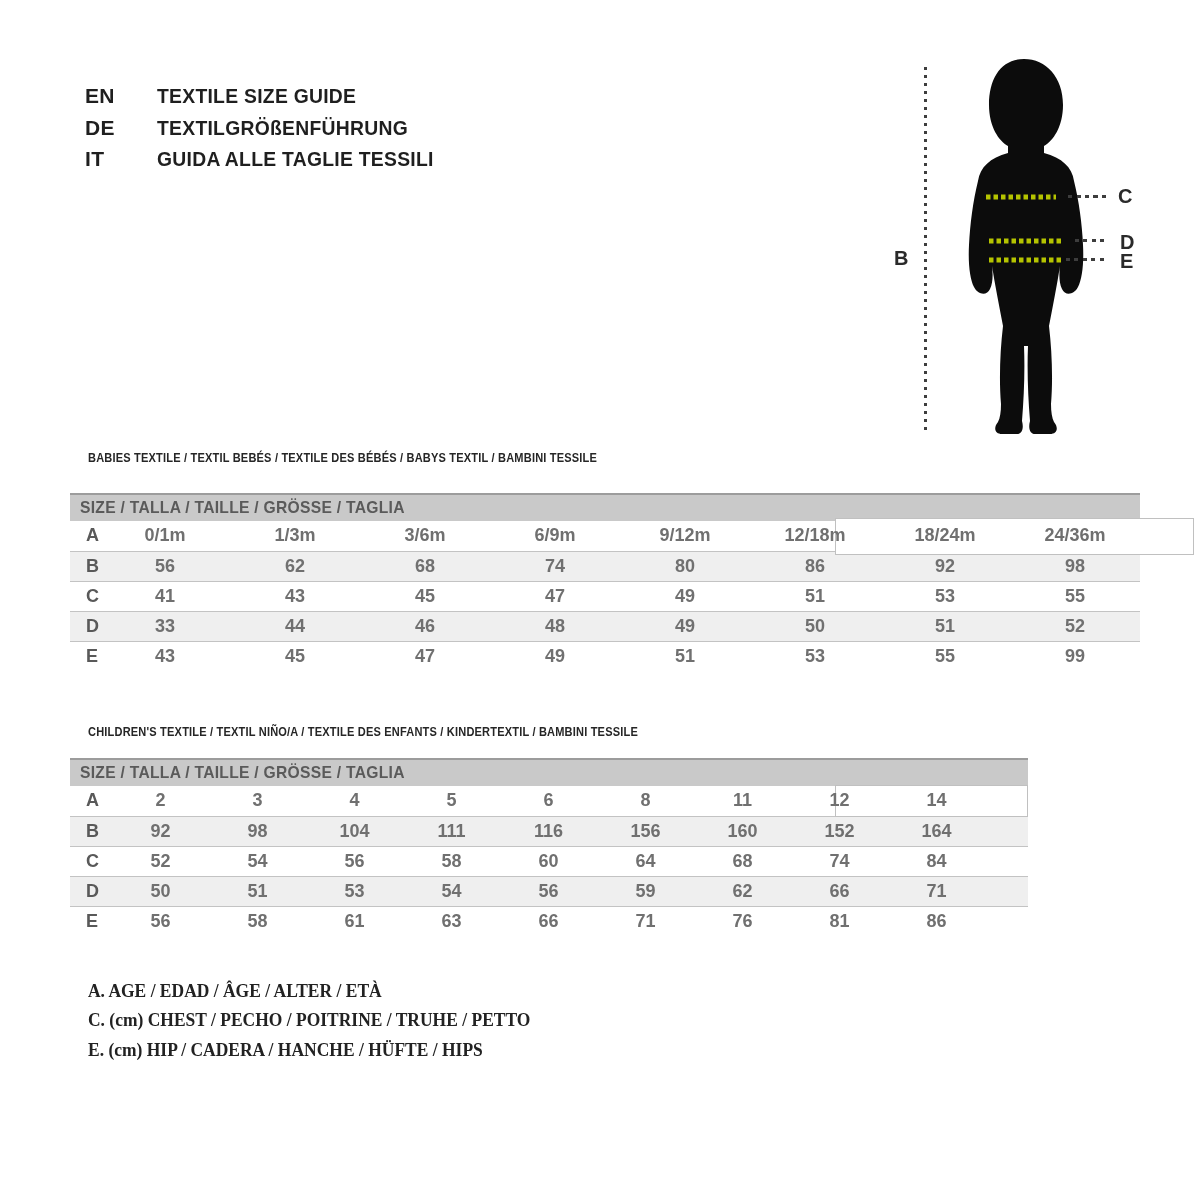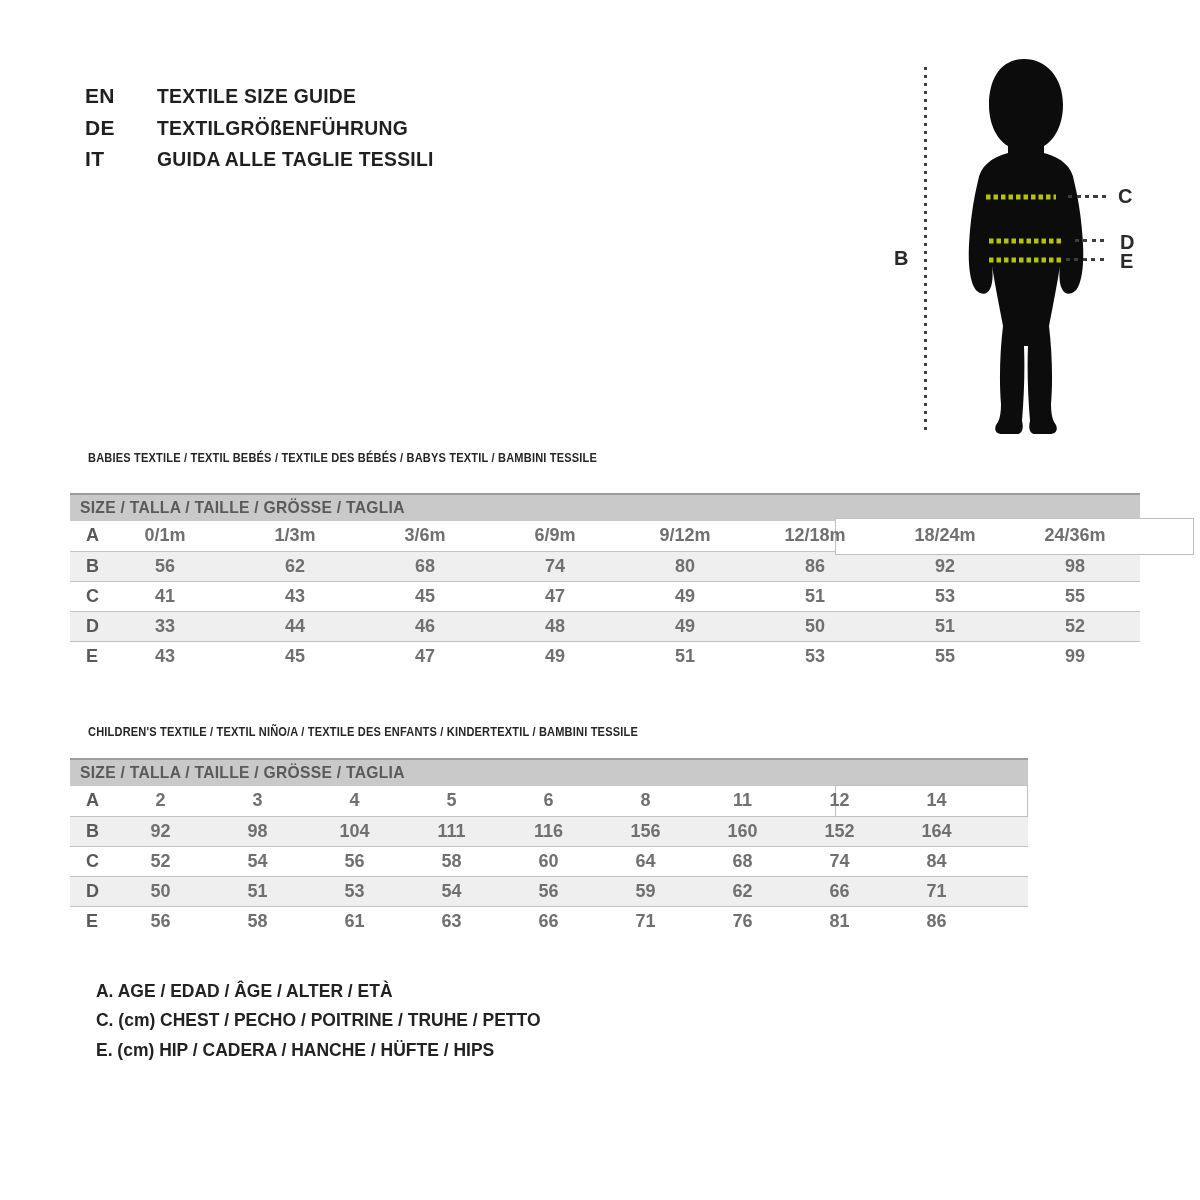--- a/index.html
+++ b/index.html
@@ -33,21 +33,21 @@
   .children .trow{grid-template-columns:42px repeat(9,97px) 1fr;width:958px;}
   .trow.striped{background:#efefef;}
   .trow.bord{border-top:1px solid #c3c3c3;}
   .cell{line-height:29px;position:relative;z-index:2;}
   .cell.lab{padding-left:16px;font-size:18px;color:#595959;}
   .cell.val{text-align:center;font-size:18px;color:#707070;}
 
   .hl-box{position:absolute;background:#ffffff;border:1px solid #c0c0c0;box-sizing:border-box;z-index:1;}
 
   
-  .legend{left:96px;top:976px;}
+  .legend{left:88px;top:976px;font-family:Liberation Serif, serif;}
   .legend-item{height:29.3px;line-height:29.3px;font-size:19px;color:#222222;white-space:nowrap;}
 </style>
 </head>
 <body>
 
 <div class="sheet">
 
   <div class="abs lang-list">
     <div class="lang-row"><span class="lang-code">EN</span><span class="cond">TEXTILE SIZE GUIDE</span></div>
     <div class="lang-row"><span class="lang-code">DE</span><span class="cond">TEXTILGRÖßENFÜHRUNG</span></div>

